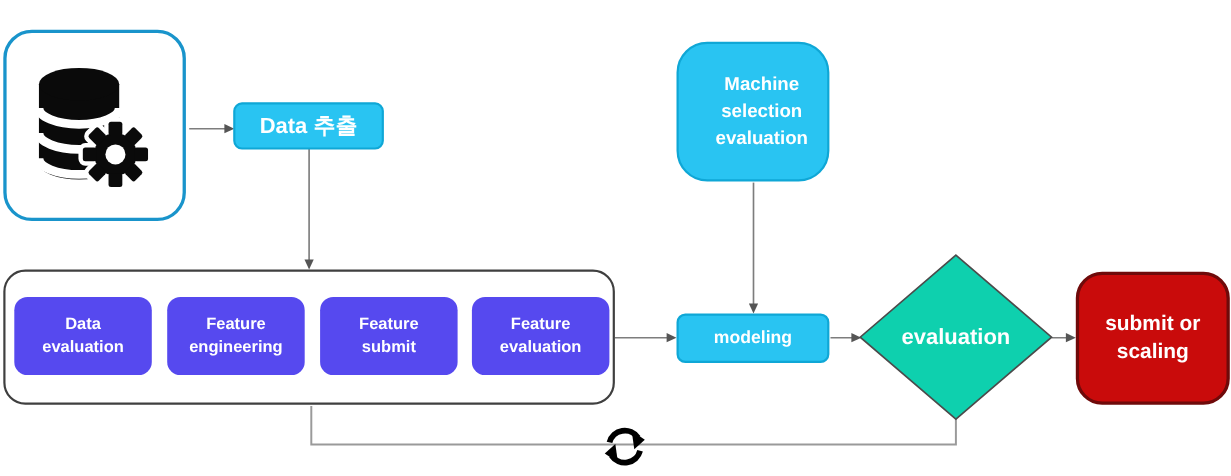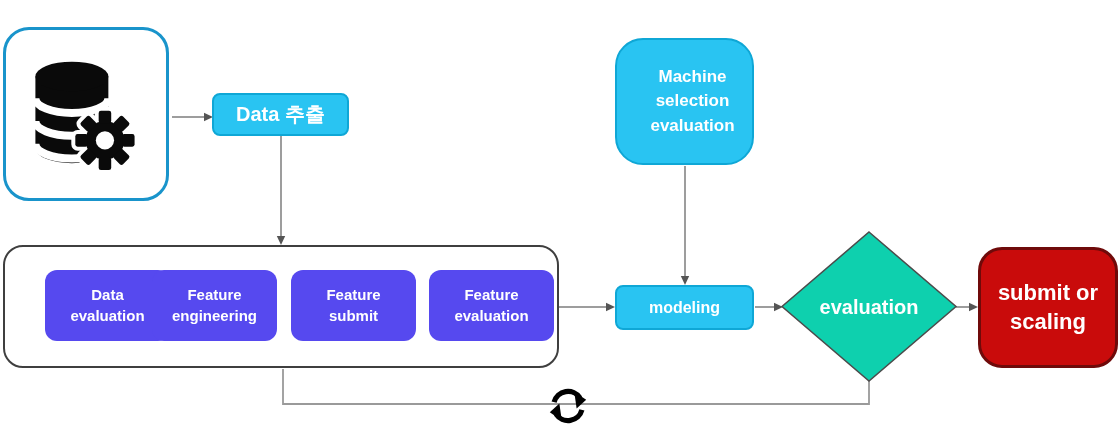--- a/index.html
+++ b/index.html
@@ -27,27 +27,27 @@
   .extract{left:212px;top:93px;width:137px;height:43px;border-radius:8px;font-size:20px;}
   .mlbox{left:615px;top:38px;width:139px;height:127px;border-radius:28px;font-size:17px;line-height:1.45;padding-left:16px;}
   .modeling{left:615px;top:285px;width:139px;height:45px;border-radius:8px;font-size:16px;}
   
   .pipe-container{
     left:3px;top:245px;width:556px;height:123px;background:#fff;
     border:2.5px solid #3f3f3f;border-radius:20px;
   }
   .step{top:270px;width:125px;height:71px;background:#5649ef;border-radius:12px;
         font-size:15px;line-height:1.35;z-index:2;}
-  .s1{left:13px;margin-left:32px;} .s2{left:152px;} .s3{left:291px;} .s4{left:429px;}
+  .s1{left:13px;} .s2{left:152px;} .s3{left:291px;} .s4{left:429px;}
   
   .eval-text{left:800px;top:295px;width:138px;height:24px;font-size:20px;z-index:2;}
   
   .redbox{
     left:978px;top:247px;width:140px;height:121px;background:#c90b0b;
-    border:3px solid #6f0a0a;border-radius:24px;font-size:22px;line-height:1.3;text-align:center;
+    border:3px solid #6f0a0a;border-radius:24px;font-size:19px;line-height:1.3;text-align:center;
   }
   .loop-icon{position:absolute;left:544px;top:383px;width:48px;height:46px;z-index:2;}
 </style>
 </head>
 <body>
 
 <div class="canvas">
 
   <svg class="wires" viewBox="0 0 1119 433" xmlns="http://www.w3.org/2000/svg">
 

